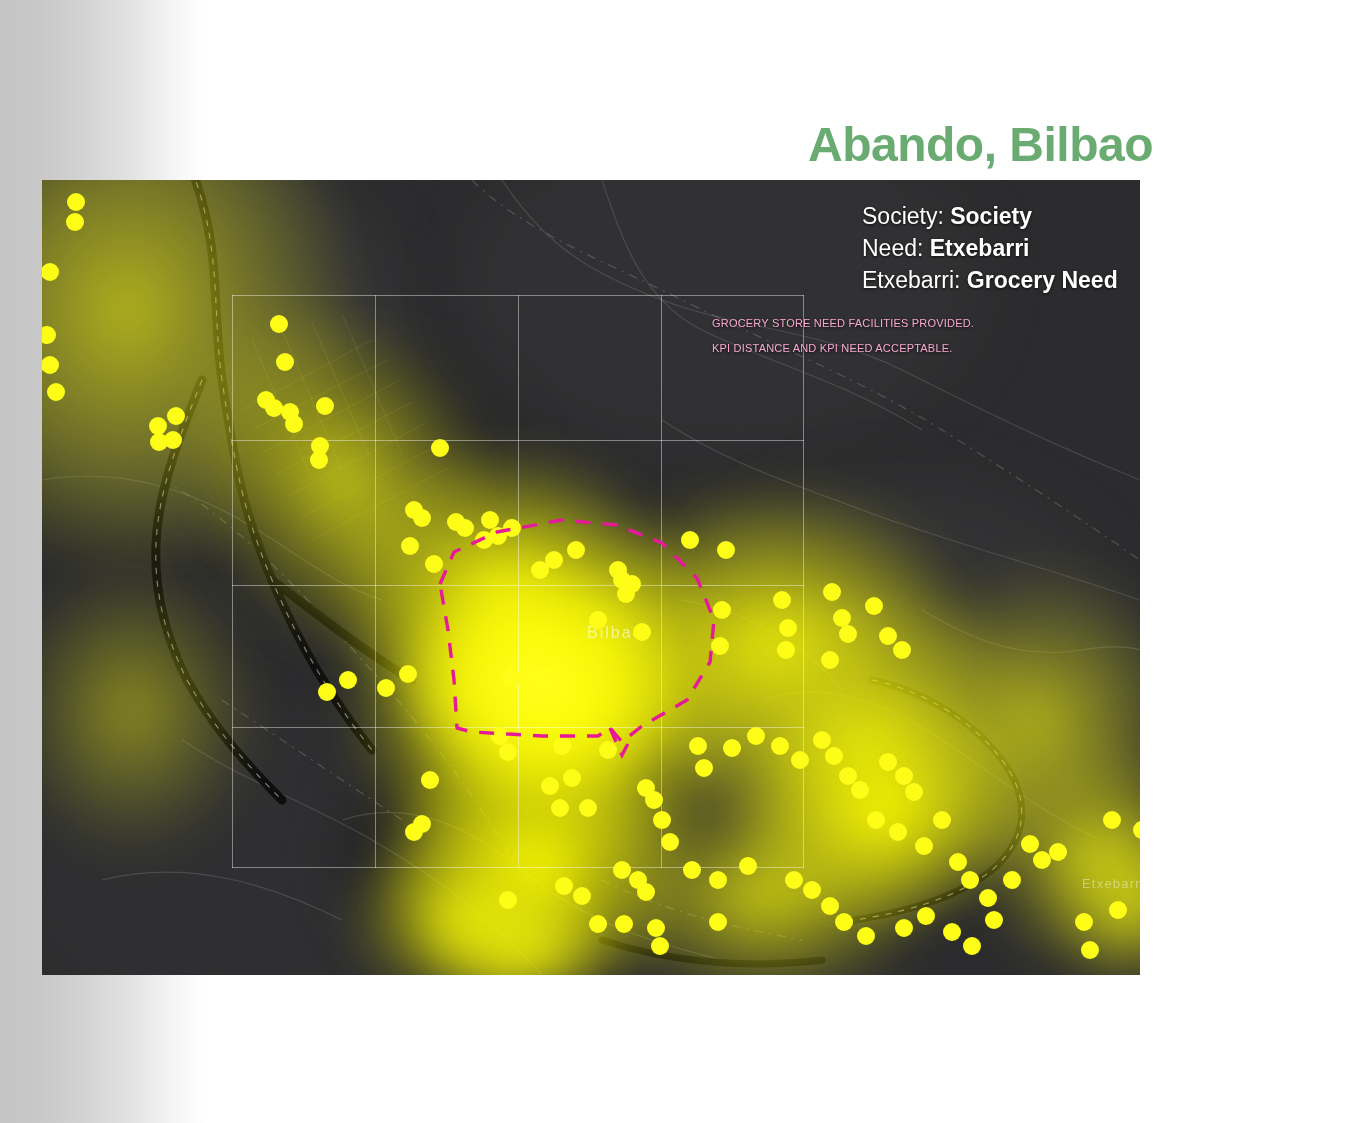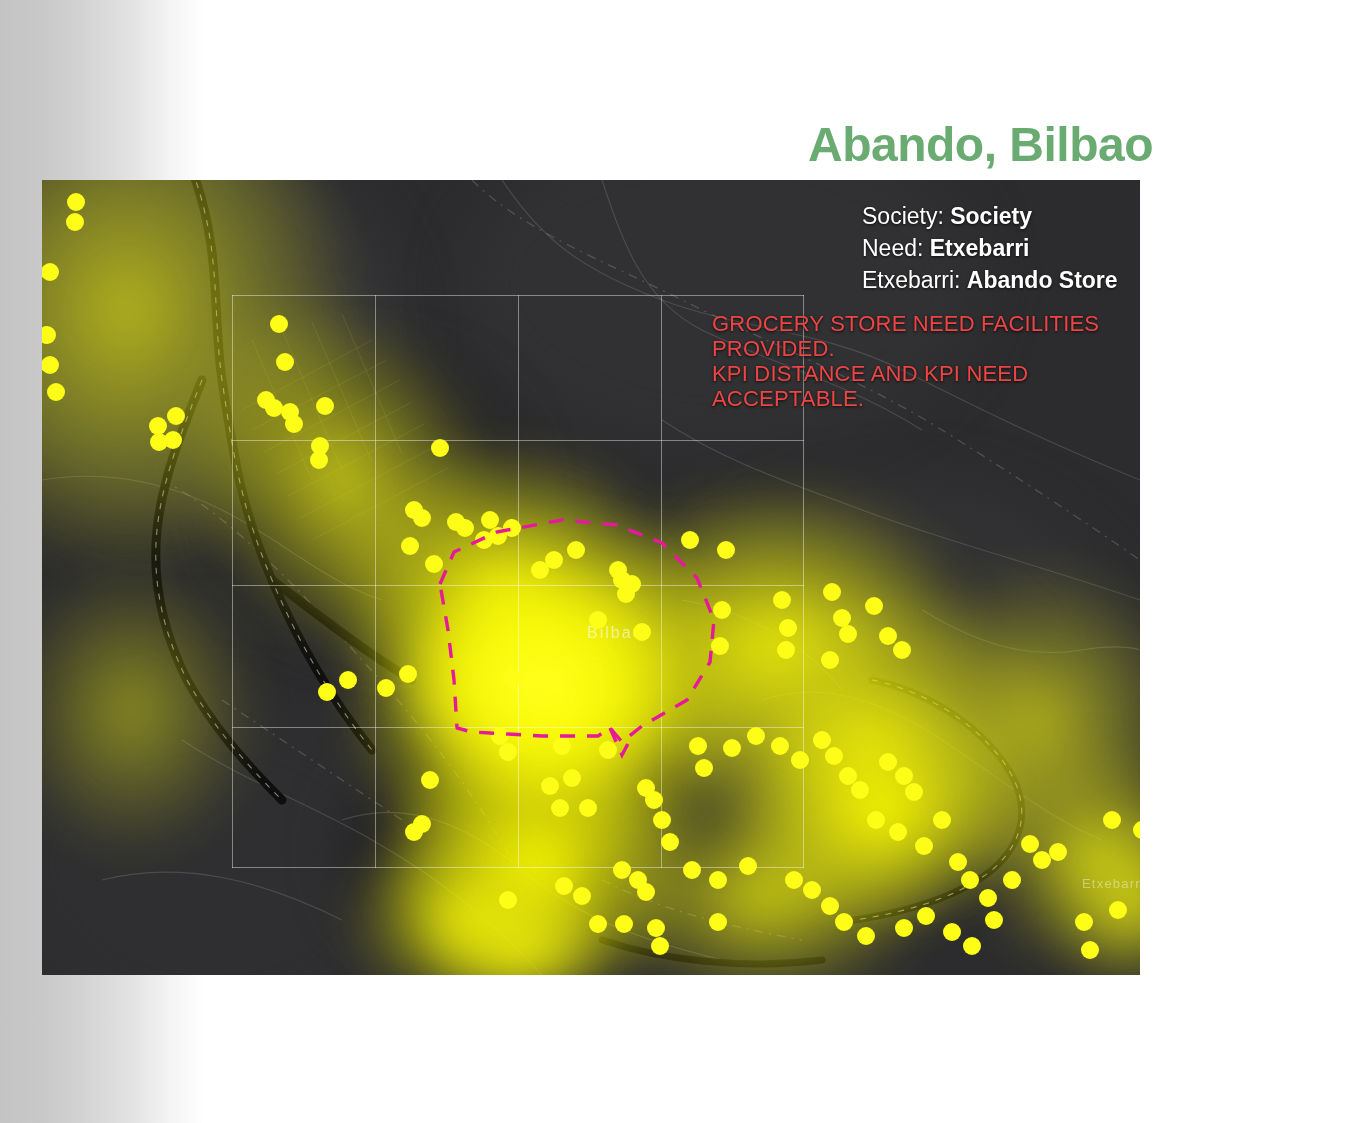--- a/index.html
+++ b/index.html
@@ -57,21 +57,21 @@
   #meta{
     position:absolute; left:820px; top:20px; width:270px;
     color:#ffffff; font-size:23px; line-height:32px;
     text-shadow:0 1px 3px rgba(0,0,0,.75);
   }
   #meta .lbl{font-weight:normal;}
   #meta .val{font-weight:bold;}
 
   #kpi{
     position:absolute; left:670px; top:131px; width:420px;
-    color:#ef4444; font-size:22px; line-height:25px; letter-spacing:.2px;
+    color:#f9a8d4; font-size:11px; line-height:25px; letter-spacing:.2px;
     text-shadow:0 1px 3px rgba(0,0,0,.8);
   }
   #caption{
     position:absolute; left:272px; top:760px; width:640px;
     color:#f4f4f4; font-size:17px; letter-spacing:.1px;
     text-shadow:0 1px 4px rgba(0,0,0,.85);
   }
 </style>
 </head>
 <body>
@@ -320,21 +320,21 @@
     <div>
       <span class="lbl">Society:</span>
       <span class="val">Society</span>
     </div>
     <div>
       <span class="lbl">Need:</span>
       <span class="val">Etxebarri</span>
     </div>
     <div>
       <span class="lbl">Etxebarri:</span>
-      <span class="val">Abando Store</span>
+      <span class="val">Grocery Need</span>
     </div>
   </div>
 
   <div id="kpi">
     <div>GROCERY STORE NEED FACILITIES PROVIDED.</div>
     <div>KPI DISTANCE AND KPI NEED ACCEPTABLE.</div>
   </div>
 
 </div>
 

